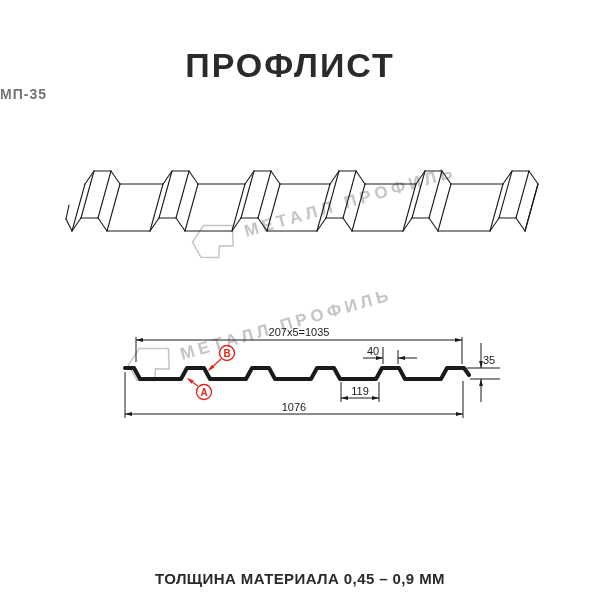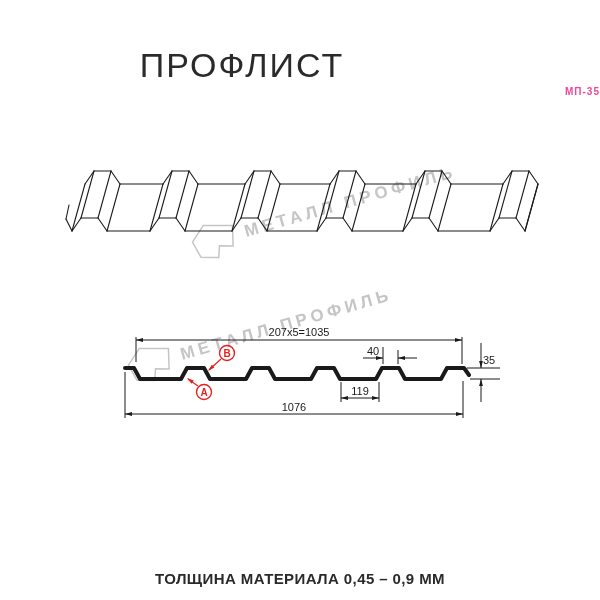--- a/index.html
+++ b/index.html
@@ -1,21 +1,21 @@
 <!DOCTYPE html>
 <html><head>
 <meta charset="utf-8">
 <style>
   html,body{margin:0;padding:0;}
   body{width:600px;height:600px;position:relative;background:#ffffff;overflow:hidden;
        font-family:"Liberation Sans", sans-serif;}
   .title{position:absolute;left:0;top:46px;width:484px;text-align:center;
-         font-size:34px;font-weight:normal;letter-spacing:2px;color:#2b2a29;}
-  .subtitle{position:absolute;left:0;top:86px;width:600px;text-align:right;
-         font-size:10px;font-weight:600;letter-spacing:1px;color:#ec4899;}
+         font-size:34px;font-weight:bold;letter-spacing:2px;color:#2b2a29;padding-left:48px;}
+  .subtitle{position:absolute;left:0;top:86px;width:600px;text-align:left;
+         font-size:14px;font-weight:600;letter-spacing:1px;color:#737373;}
   .footer{position:absolute;left:0;top:526px;width:600px;text-align:center;
          font-size:15px;font-weight:bold;letter-spacing:.4px;color:#2b2a29;margin-top:44px;}
   .wm{position:absolute;display:flex;align-items:center;gap:7px;z-index:1;
       font-weight:bold;font-size:17px;letter-spacing:4px;white-space:nowrap;
       transform-origin:0 50%;transform:rotate(-16deg);}
   #wm1{left:190px;top:228px;}
   #wm2{left:126px;top:351px;}
   #art{position:absolute;left:0;top:0;z-index:2;}
   .dim{font-size:11px;fill:#1a1a1a;}
 </style>

